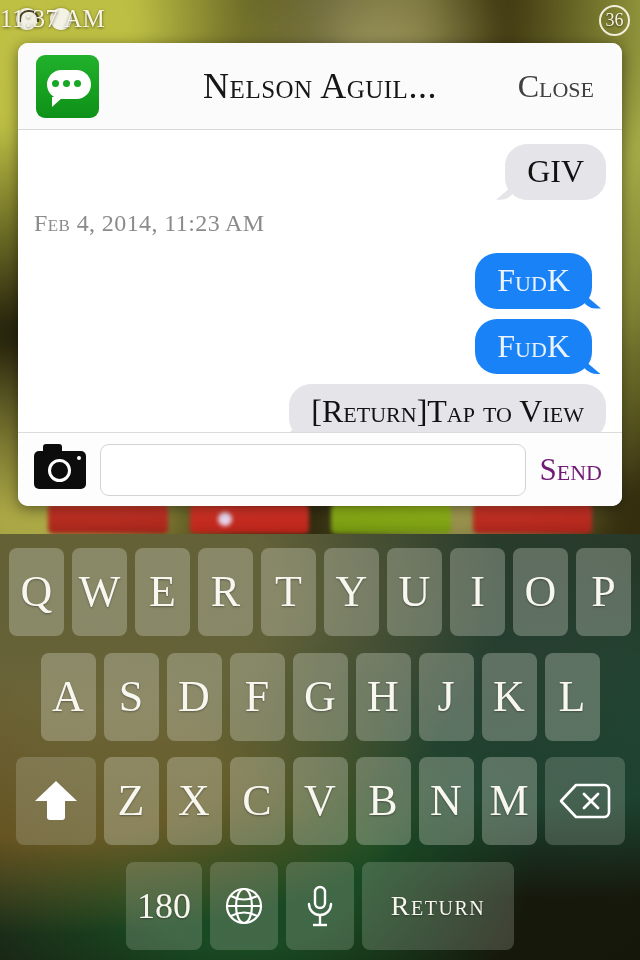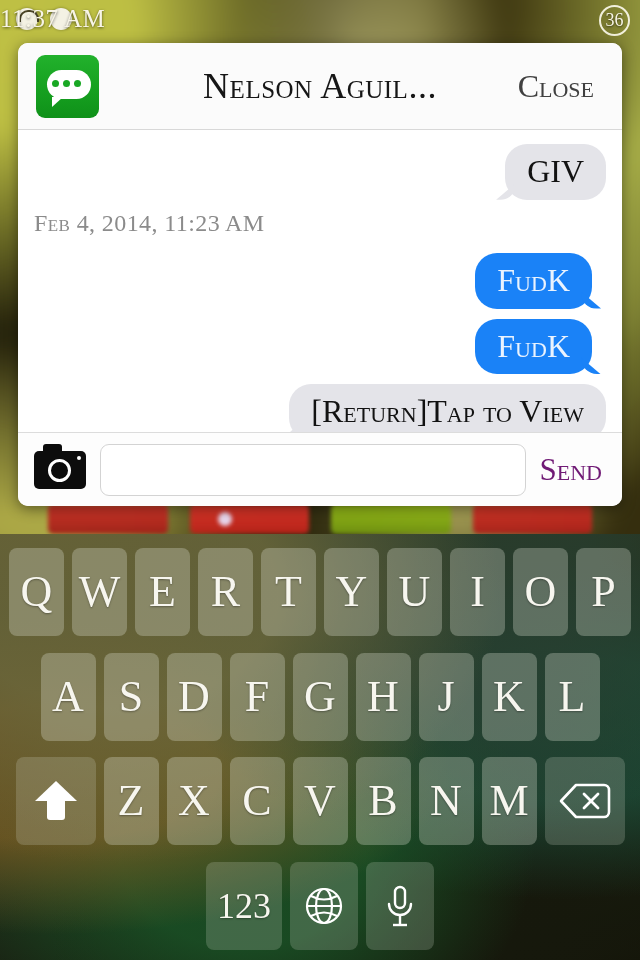--- a/index.html
+++ b/index.html
@@ -529,35 +529,36 @@
       <div class="key func wide">
         <svg class="gl" width="54" height="40" viewBox="0 0 54 40">
           <path d="M18 4 H46 a5 5 0 0 1 5 5 V31 a5 5 0 0 1 -5 5 H18 L3 20 Z" fill="none" stroke="#ffffff" stroke-width="2.6" stroke-linejoin="round"></path>
           <line x1="26" y1="13" x2="40" y2="27" stroke="#ffffff" stroke-width="2.8" stroke-linecap="round"></line>
           <line x1="40" y1="13" x2="26" y2="27" stroke="#ffffff" stroke-width="2.8" stroke-linecap="round"></line>
         </svg>
       </div>
     </div>
 
     <div class="krow krow4">
-      <div class="key func num">123</div>
+      <div class="key func num">180</div>
       <div class="key func icon-key">
         <svg class="gl" width="44" height="44" viewBox="0 0 44 44">
           <circle cx="22" cy="22" r="17" fill="none" stroke="#ffffff" stroke-width="2.2"></circle>
           <ellipse cx="22" cy="22" rx="8" ry="17" fill="none" stroke="#ffffff" stroke-width="2.2"></ellipse>
           <line x1="5" y1="22" x2="39" y2="22" stroke="#ffffff" stroke-width="2.2"></line>
           <path d="M9 12 Q22 19 35 12" fill="none" stroke="#ffffff" stroke-width="2.2"></path>
           <path d="M9 32 Q22 25 35 32" fill="none" stroke="#ffffff" stroke-width="2.2"></path>
         </svg>
       </div>
       <div class="key func icon-key">
         <svg class="gl" width="34" height="46" viewBox="0 0 34 46">
           <rect x="12" y="4" width="10" height="21" rx="5" fill="none" stroke="#ffffff" stroke-width="2.4"></rect>
           <path d="M6 21 a11 11 0 0 0 22 0" fill="none" stroke="#ffffff" stroke-width="2.4" stroke-linecap="round"></path>
           <line x1="17" y1="32" x2="17" y2="41" stroke="#ffffff" stroke-width="2.4"></line>
           <line x1="10" y1="42" x2="24" y2="42" stroke="#ffffff" stroke-width="2.4"></line>
         </svg>
       </div>
+      <div class="key func return">Return</div>
     </div>
 
   </div>
 
 </div>
 
 </body></html>

